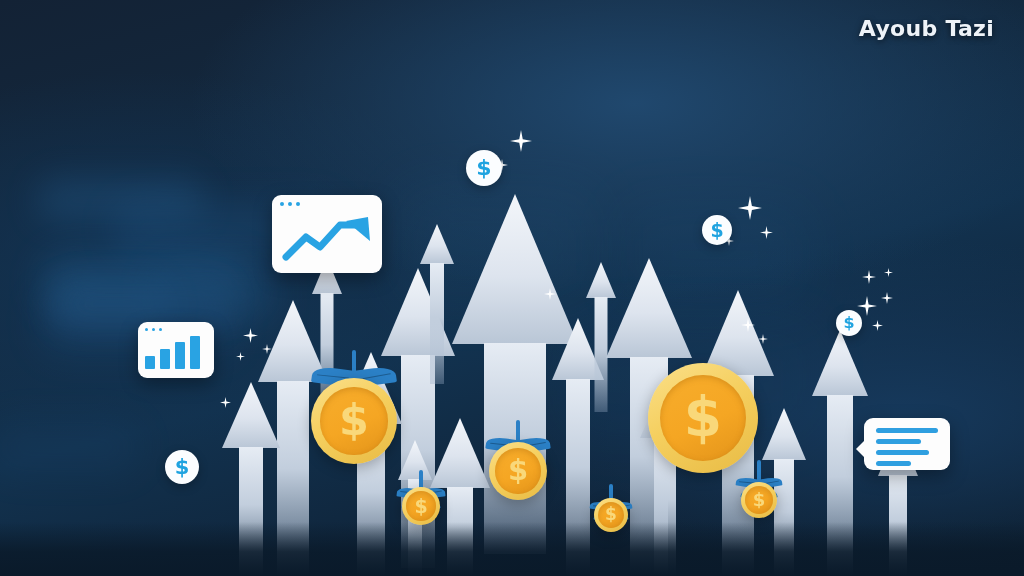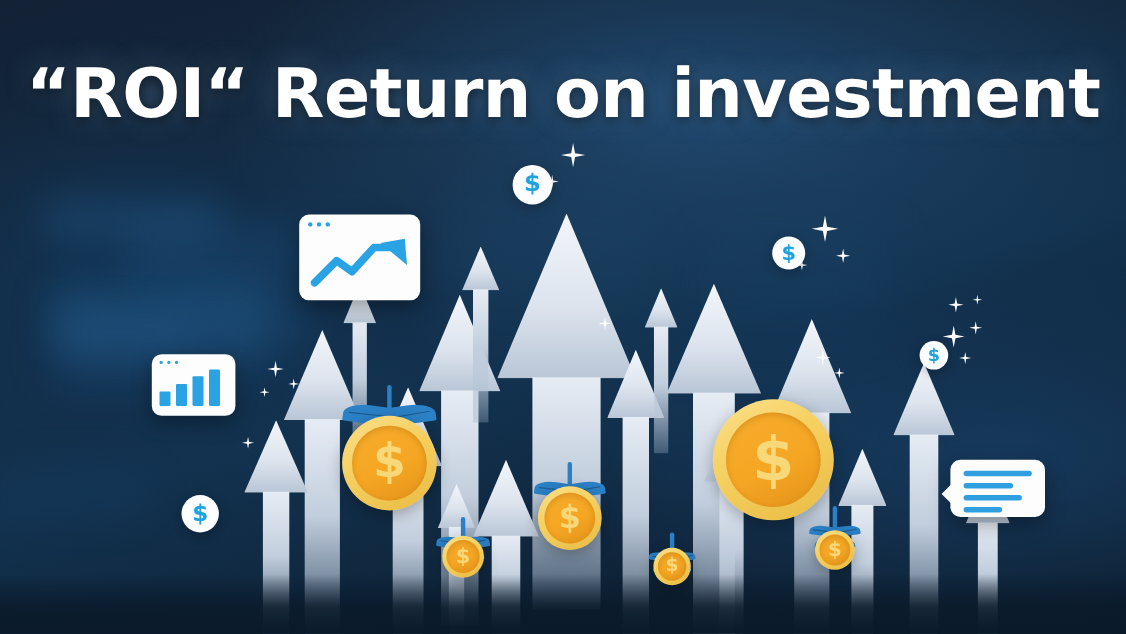--- a/index.html
+++ b/index.html
@@ -311,15 +311,15 @@
       </div>
   </div>
 
   <div class="bubble" style="left:864px;top:418px;width:86px;height:52px;">
     <div class="line" style="width: 100%;"></div>
     <div class="line" style="width: 72%;"></div>
     <div class="line" style="width: 86%;"></div>
     <div class="line" style="margin-bottom: 0px; width: 56%;"></div>
   </div>
 
-  <div id="title">“ROI“ Return on investment</div>
+  <div id="author">Ayoub Tazi</div>
 
 </div>
 
 </body></html>

